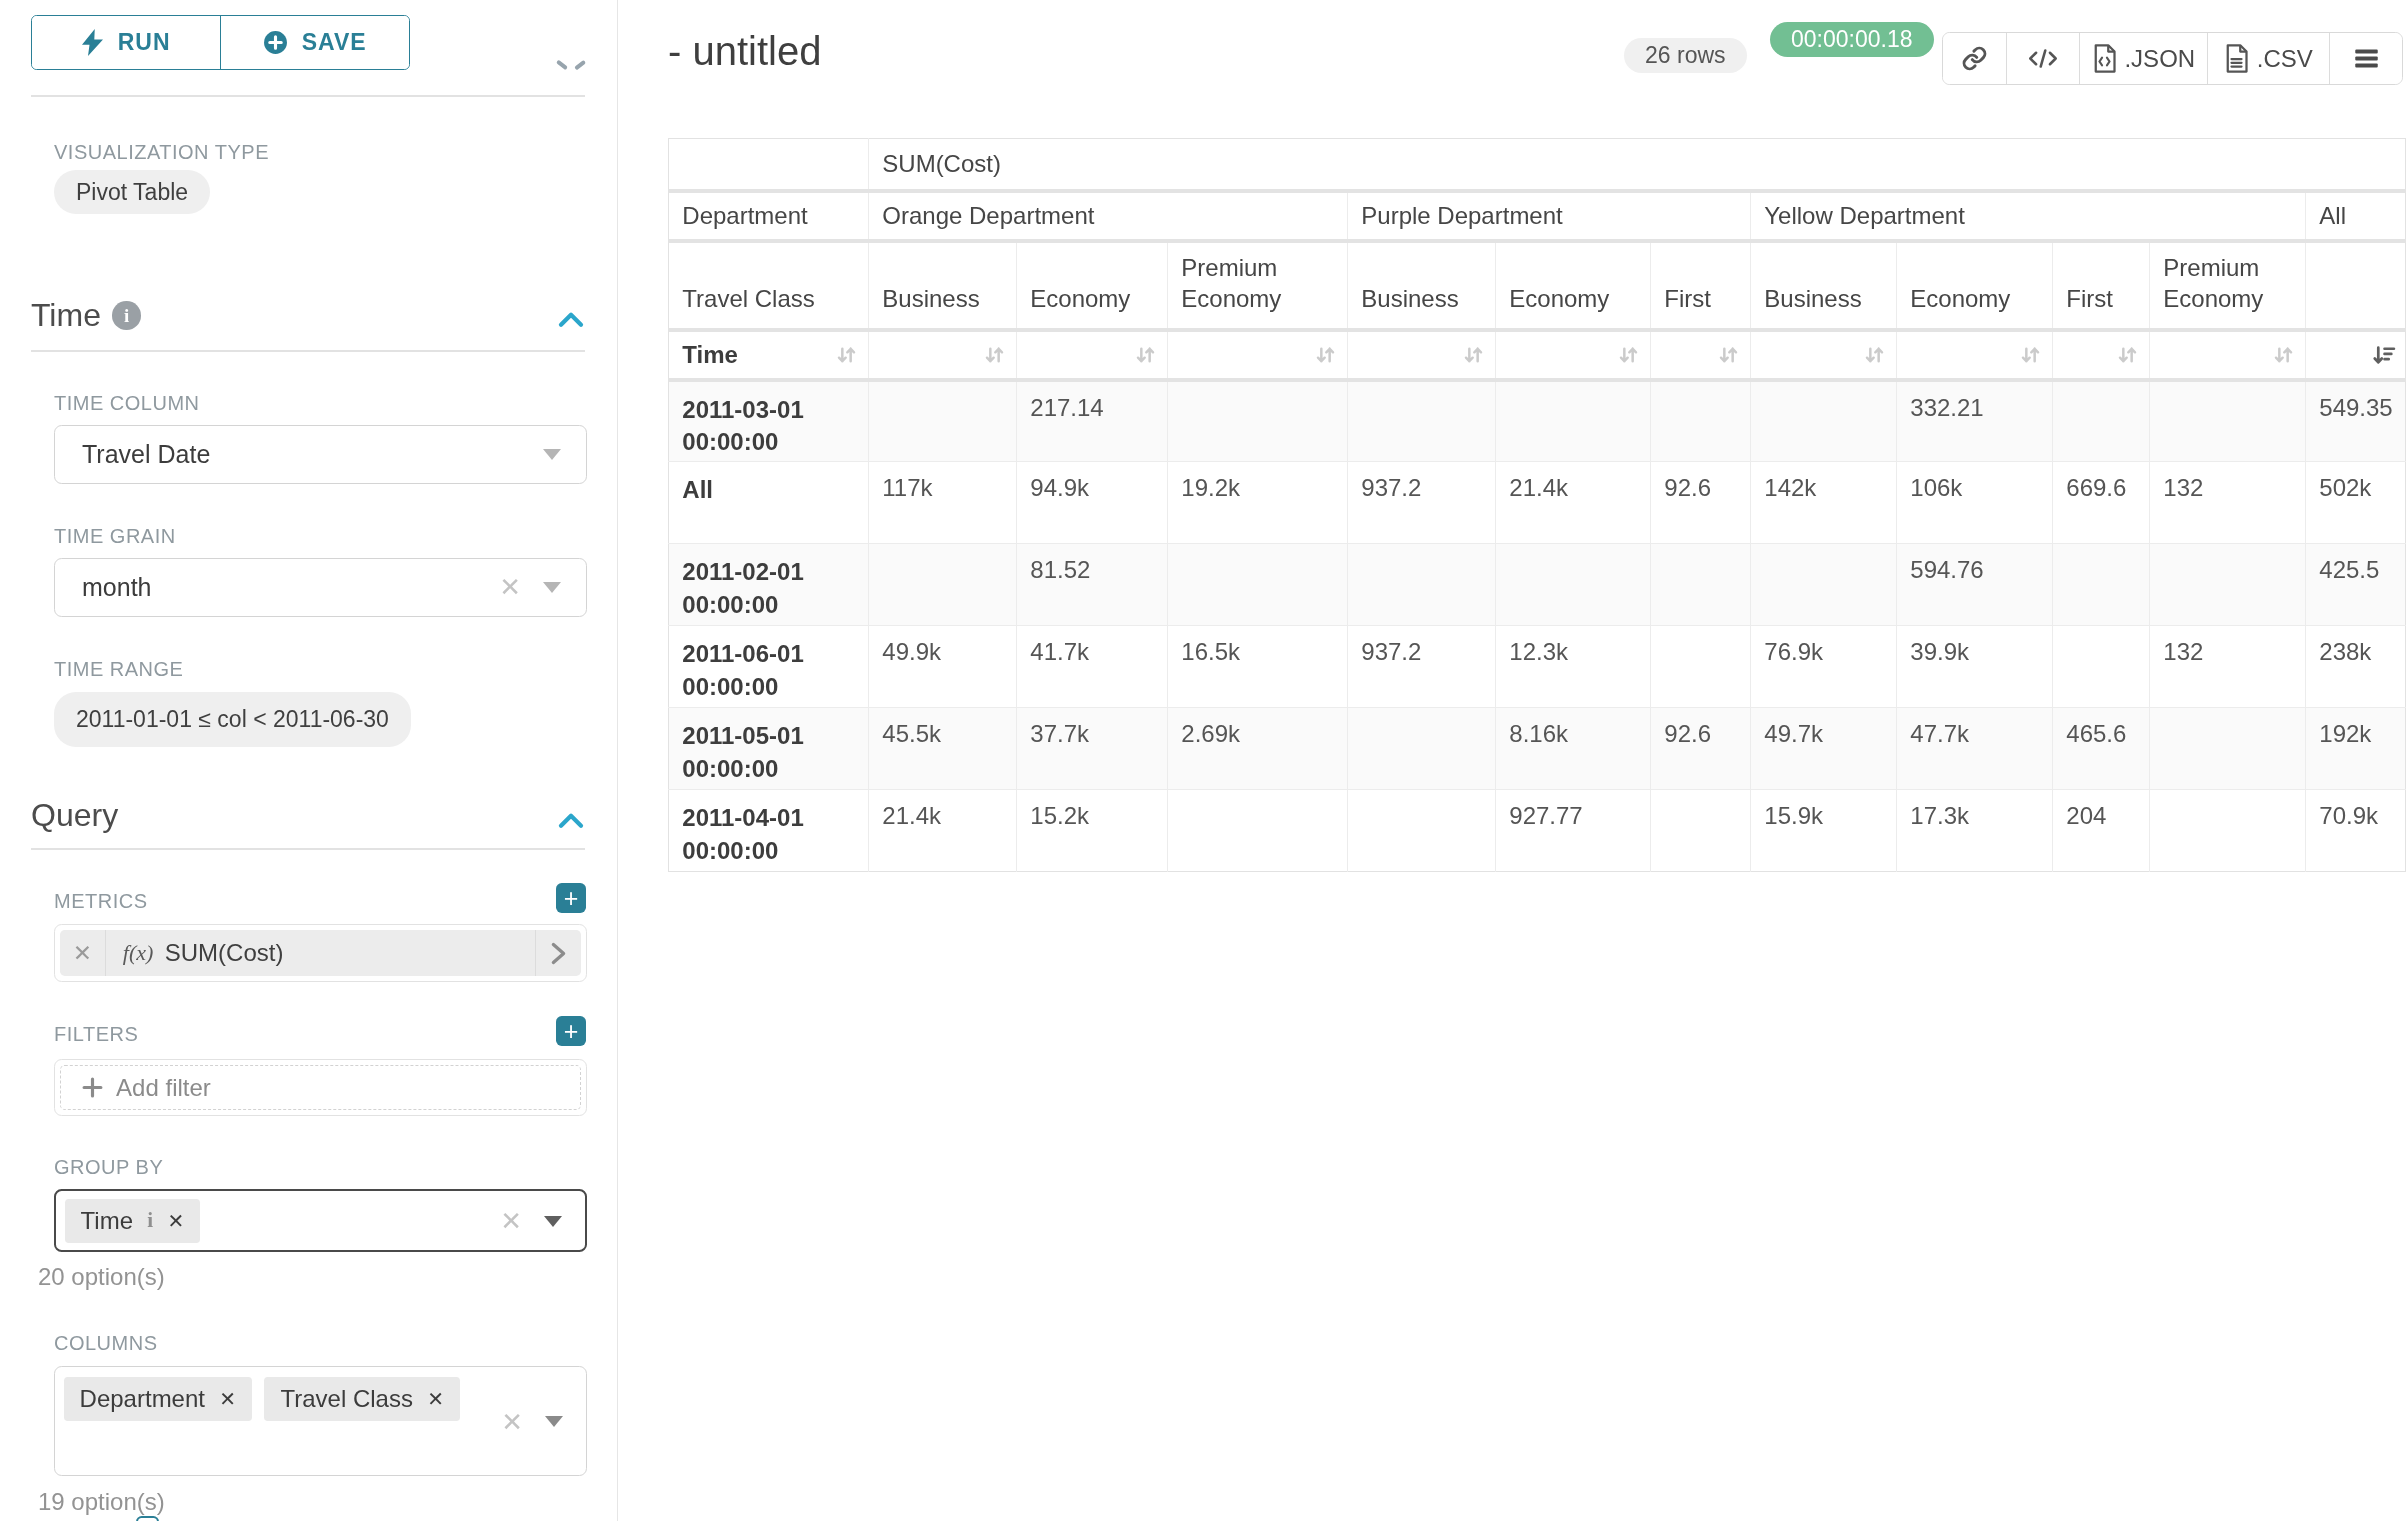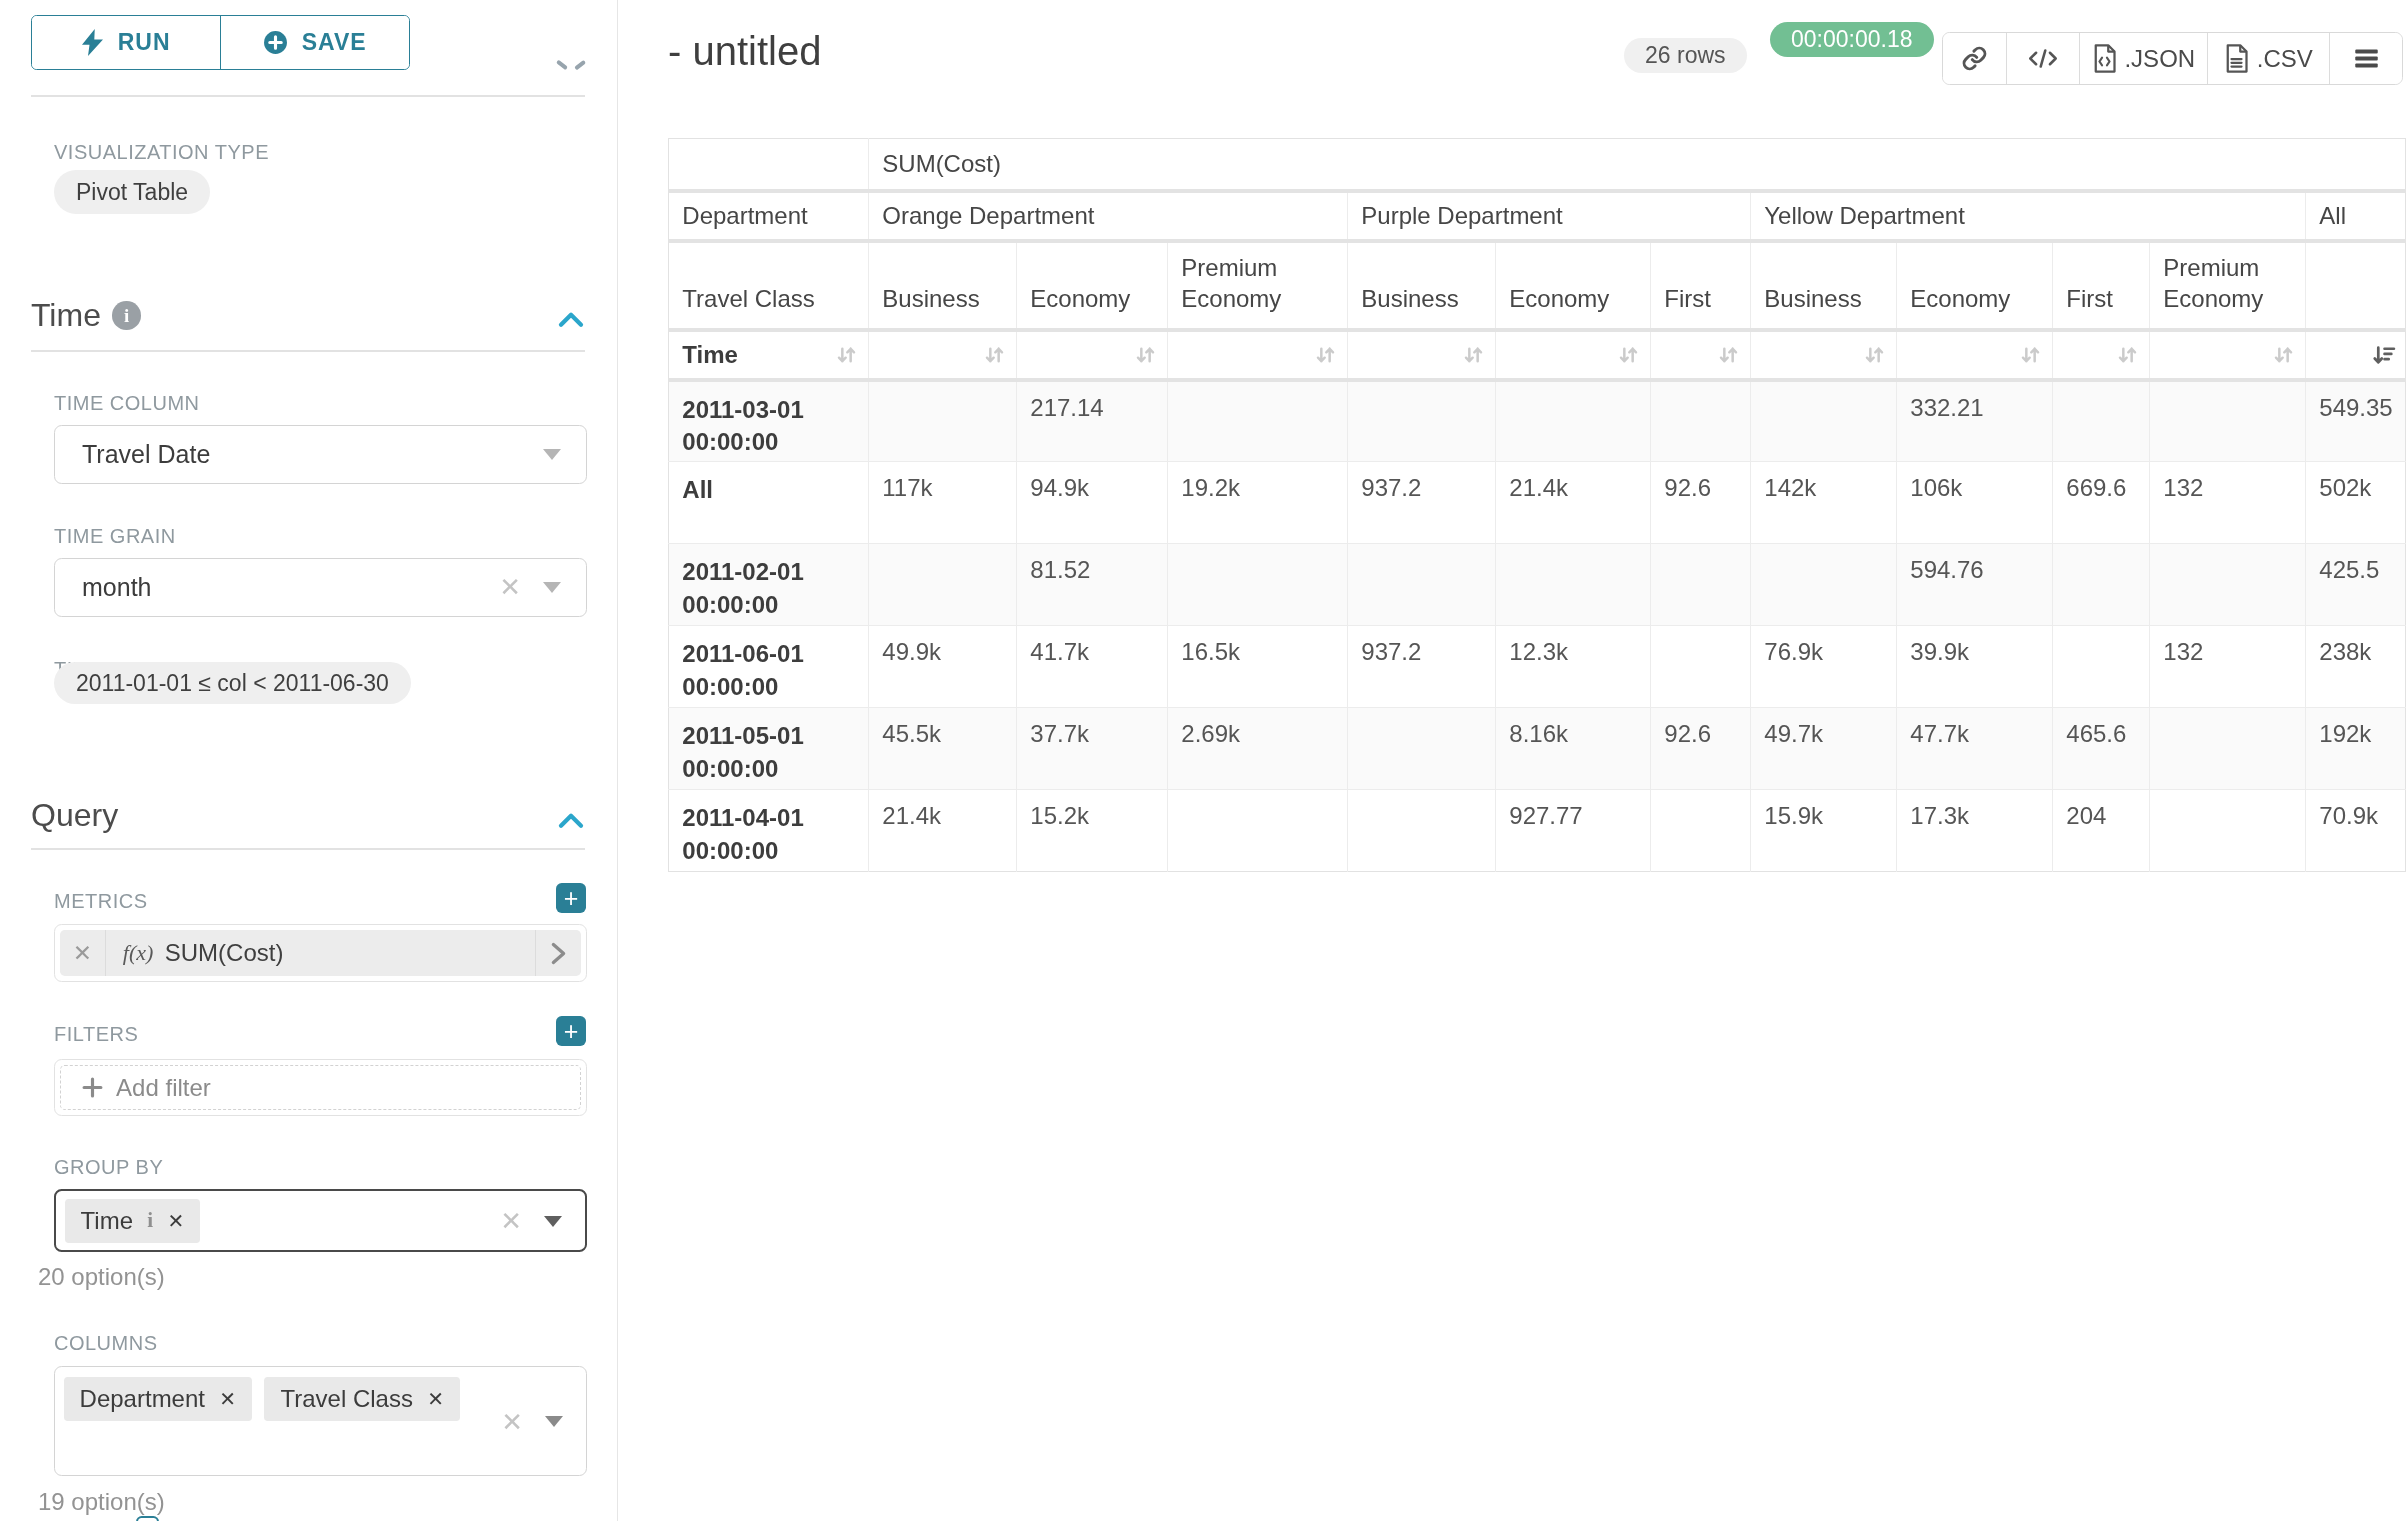--- a/index.html
+++ b/index.html
@@ -119,21 +119,21 @@
     </div>
 
     <div class="side-label" style="top:525px;">TIME GRAIN</div>
     <div class="select-box" style="top:558px;height:59px;">
       <span class="val">month</span>
       <span class="clear-x" style="right:65px;top:15px;">✕</span>
       <span class="caret" style="right:25px;top:23px;"></span>
     </div>
 
     <div class="side-label" style="top:658px;">TIME RANGE</div>
-    <div class="pill" style="position:absolute;left:54px;top:662px;height:42px;">2011-01-01 ≤ col &lt; 2011-06-30</div>
+    <div class="pill" style="position:absolute;left:54px;top:692px;height:55px;">2011-01-01 ≤ col &lt; 2011-06-30</div>
 
     <div class="section-head" style="top:797px;">
       <span>Query</span>
     </div>
     <svg class="collapse-chev" style="top:807px;" viewBox="0 0 24 24">
         <polyline points="4 15 12 7 20 15" fill="none" stroke="#2ba6cb" stroke-width="3.4" stroke-linecap="round" stroke-linejoin="round"></polyline>
       </svg>
     <div class="hr" style="top:848px;"></div>
 
     <div class="side-label" style="top:890px;">METRICS</div>

